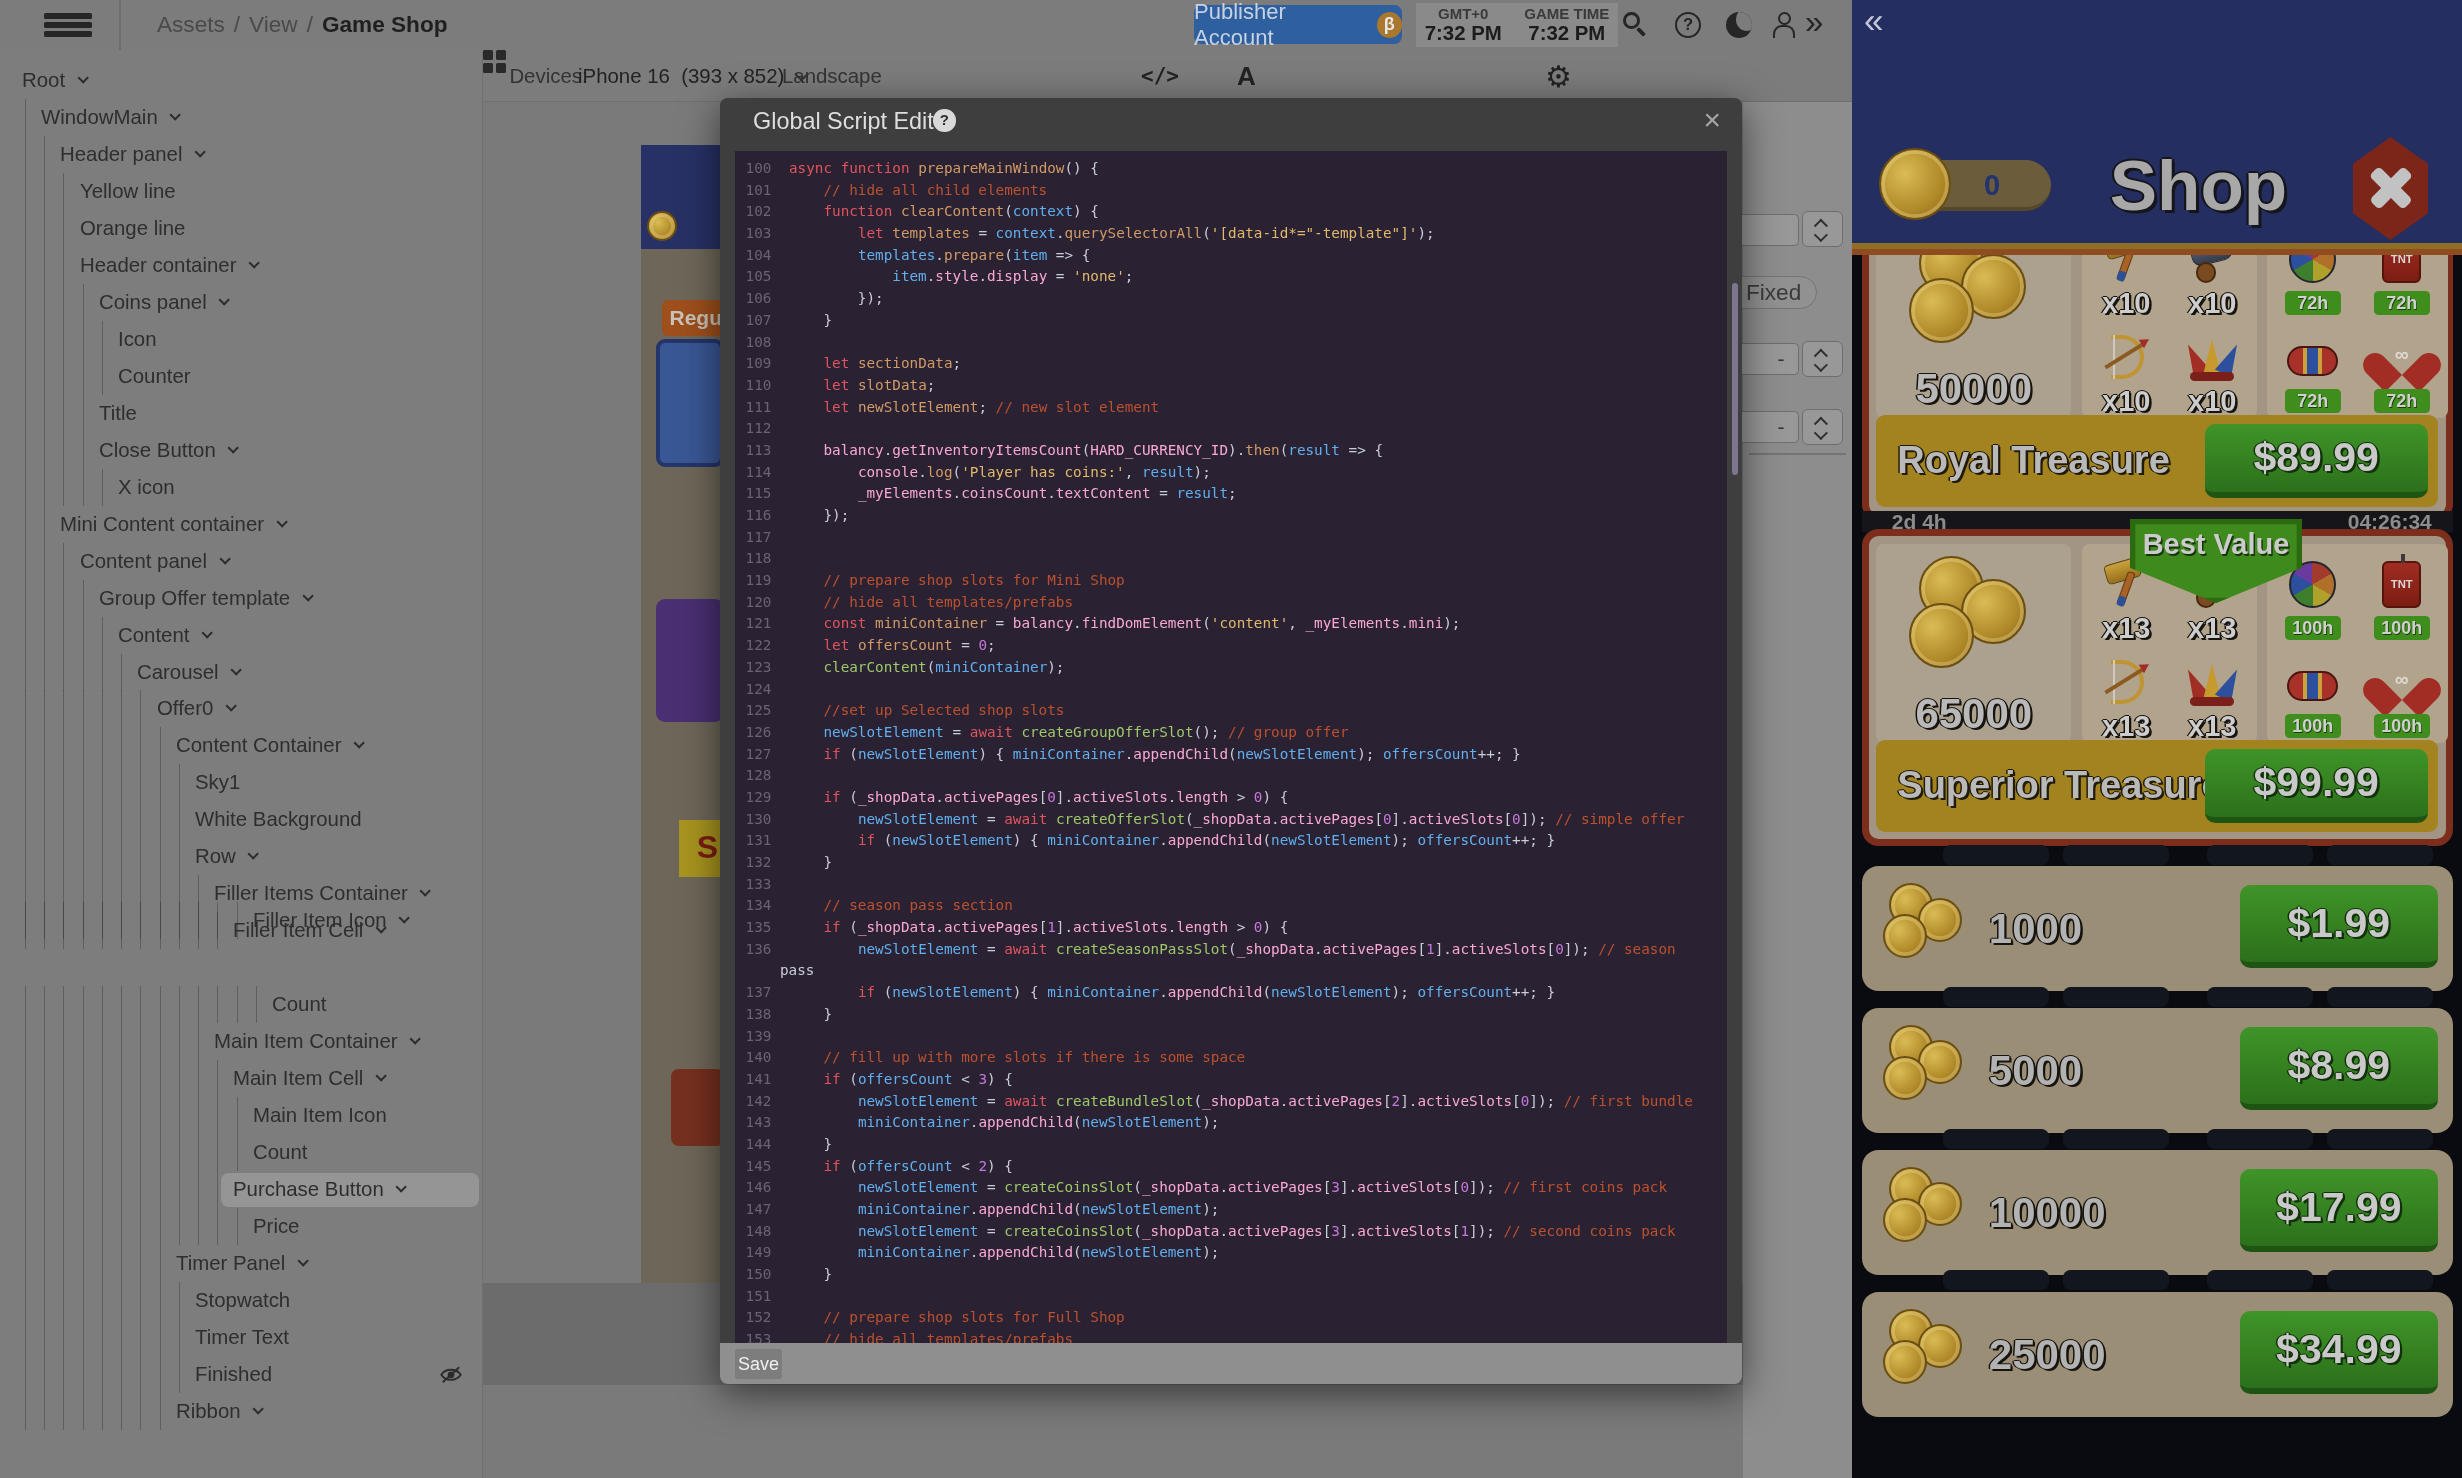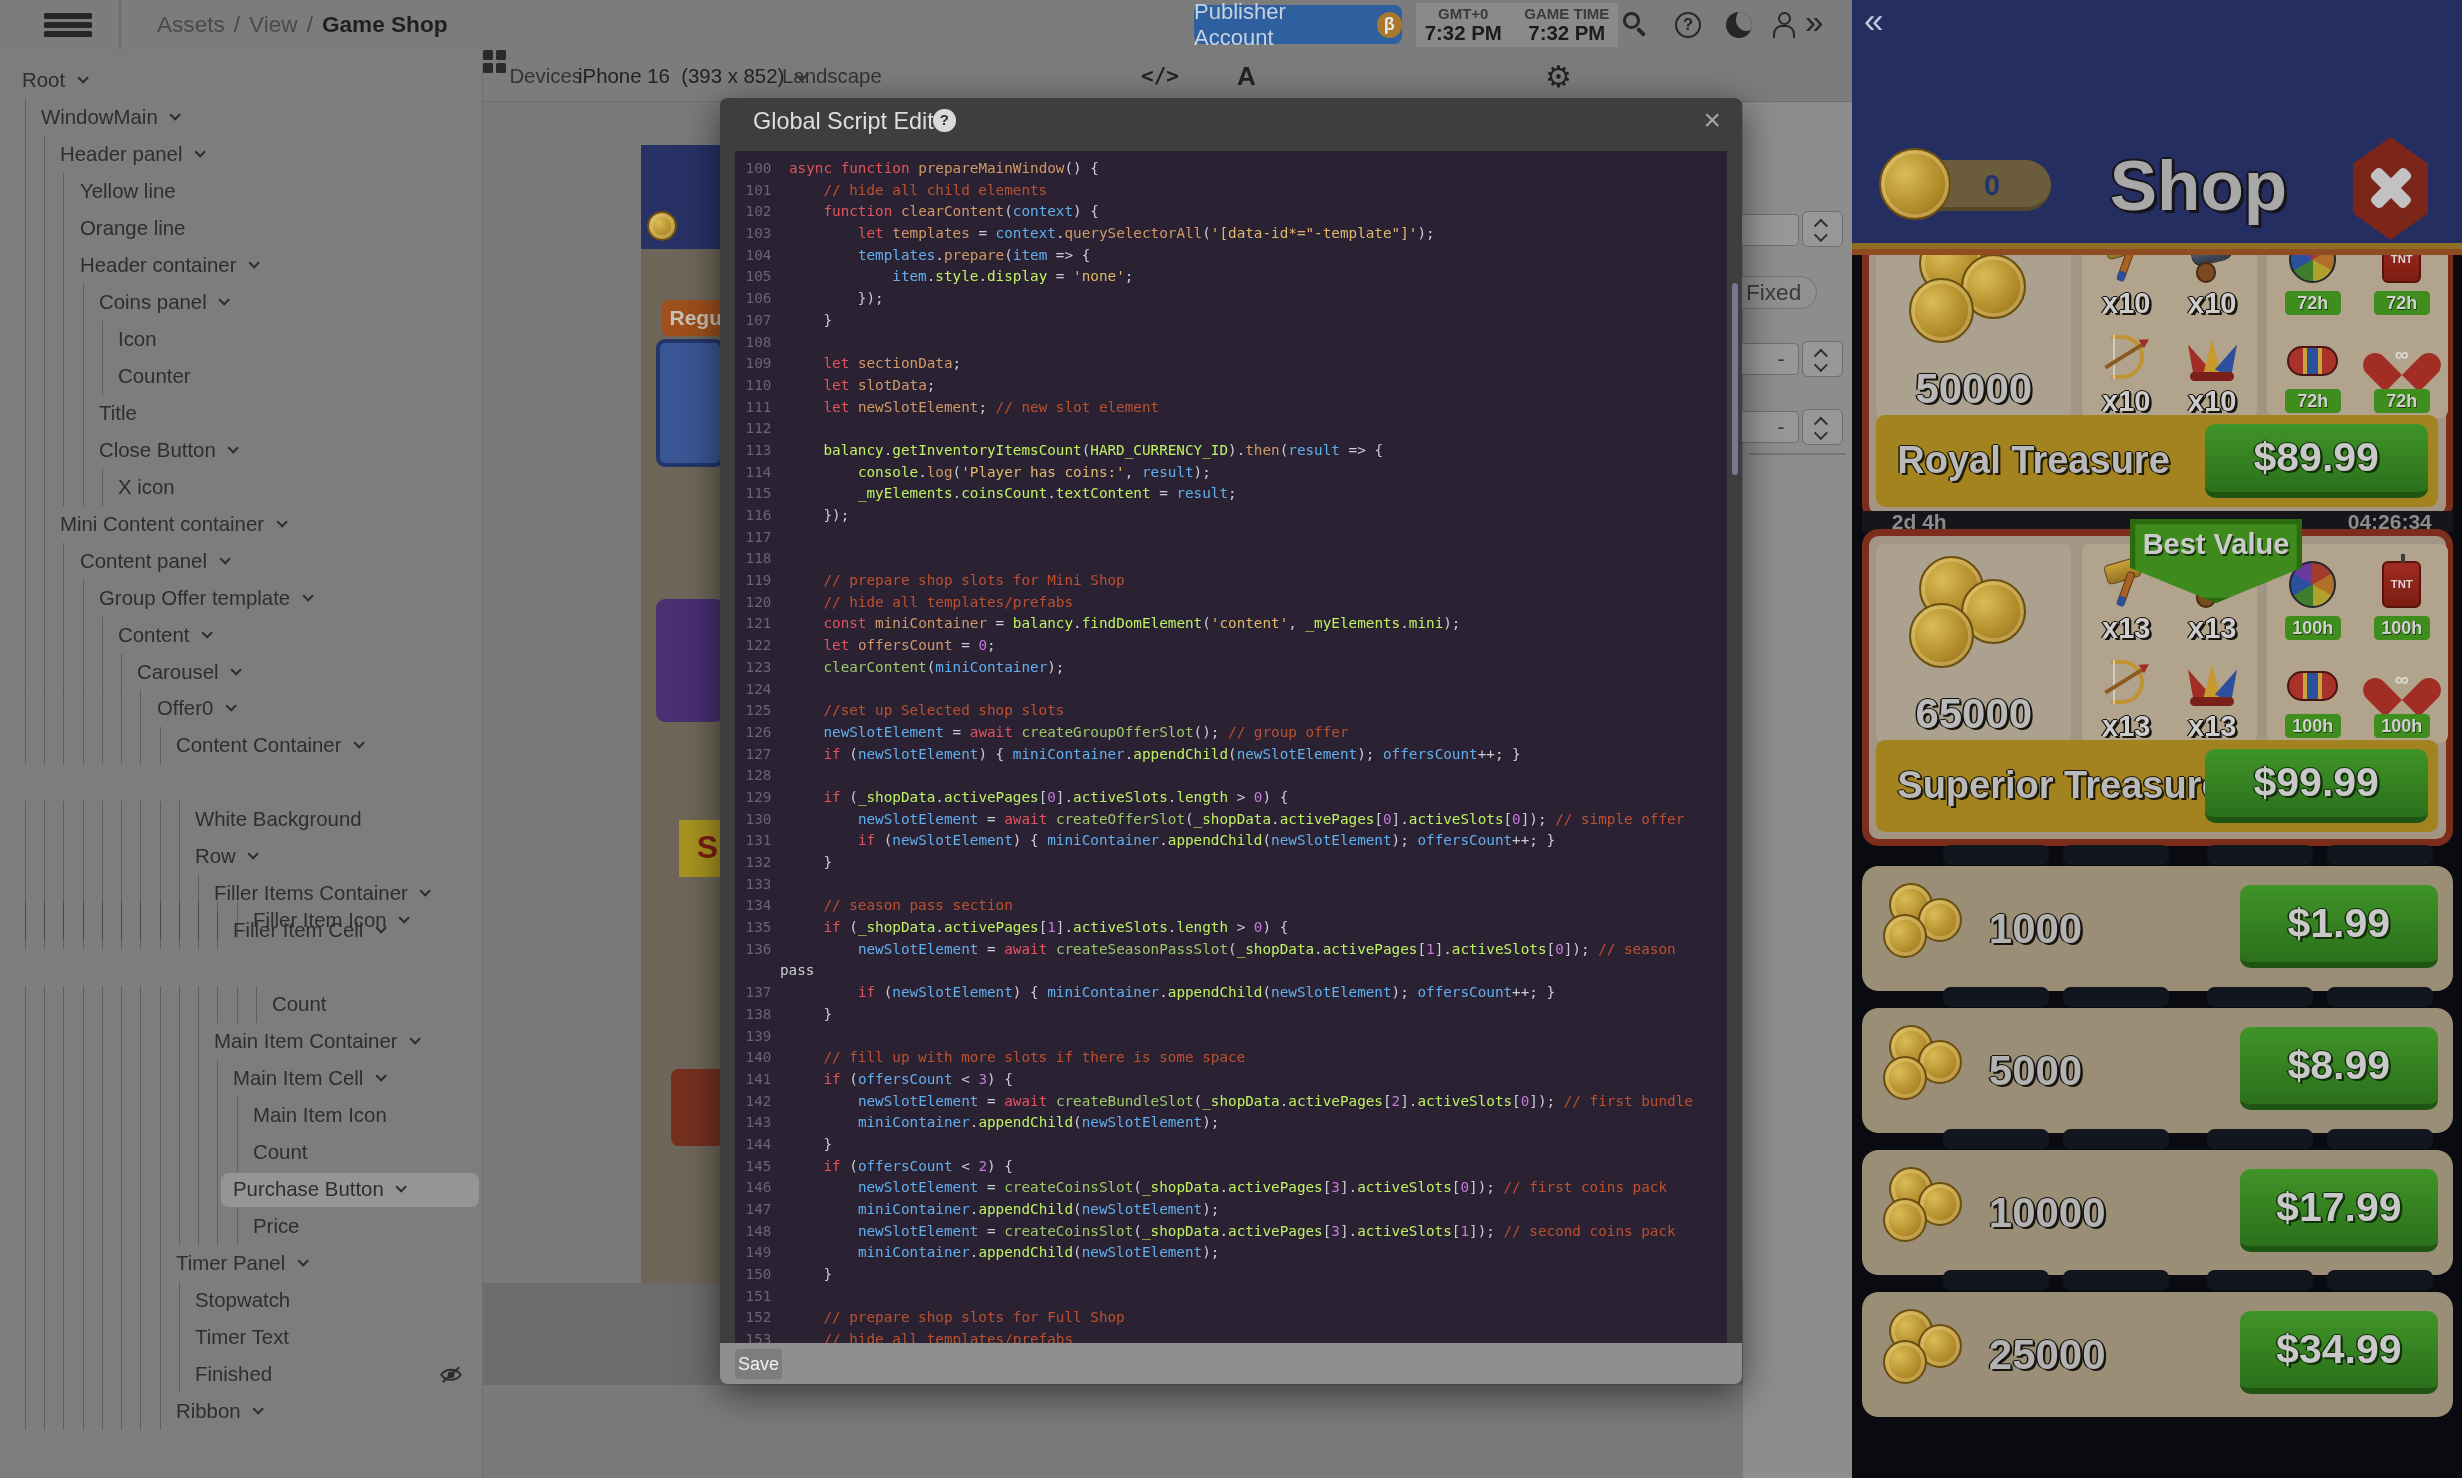--- a/index.html
+++ b/index.html
@@ -104,21 +104,21 @@
   #modal-title { position:absolute; left:33px; top:9.8px; font-size:23.4px; color:#dedede; }
   #modal-help { position:absolute; left:213px; top:11.3px; width:22.6px; height:22.6px; background:#d9d9d9; color:#2e2e2e; border-radius:50%; font-weight:bold; font-size:15px; text-align:center; line-height:22.6px; }
   #modal-close { position:absolute; right:21px; top:4.5px; font-size:30px; color:#a6a6a6; cursor:pointer; }
   #code-area { position:absolute; left:15px; top:53px; width:992px; height:1192px; background:#2a2232; overflow:hidden;
     font-family:"DejaVu Sans Mono",monospace; font-size:14.3px; padding-top:9px; }
   .crow { display:flex; height:21.7px; white-space:pre; }
   .crow .ln { width:54px; padding-left:10.6px; color:#6b6375; flex:none; }
   .crow .ct { color:#c9cdd6; }
   .crow.cont { padding-left:45px; }
   .tk-k{color:#e0545e} .tk-s{color:#e2b96c} .tk-c{color:#bd512f} .tk-n{color:#c678dd}
-  .tk-f{color:#9dc96a} .tk-p{color:#bef264} .tk-o{color:#d19a66} .tk-d{color:#d19a66} .tk-b{color:#61afef}
+  .tk-f{color:#9dc96a} .tk-p{color:#f9a8d4} .tk-o{color:#d19a66} .tk-d{color:#d19a66} .tk-b{color:#61afef}
   #code-scrollbar { position:absolute; right:3.8px; top:185px; width:6px; height:192px; background:#7d7590; border-radius:3px; }
   #modal-footer { position:absolute; left:0; bottom:0; width:100%; height:41px; background:#8f8f8f; border-radius:0 0 7.5px 7.5px; }
   #save-btn { position:absolute; left:15px; top:6px; width:47px; height:30px; background:#7d7d7d; border-radius:3px;
     color:#f0f0f0; font-size:18px; text-align:center; line-height:30px; cursor:pointer; }
 
   
   #preview { position:absolute; left:1852px; top:0; width:610px; height:1479px; background:#0a0b10; overflow:hidden; }
   #shop-header { position:absolute; left:0; top:0; width:610px; height:243px; background:#252e60; }
   #collapse-icon { position:absolute; left:12px; top:0px; font-size:35px; color:#c3c7d6; cursor:pointer; }
   #coin-capsule { position:absolute; left:48px; top:160px; width:151px; height:51px; background:#6b5d3c; border-radius:26px; border-bottom:4.5px solid #55492c; }
@@ -457,20 +457,34 @@
       <i class="guide" style="left: 44px;"></i>
       <i class="guide" style="left: 63px;"></i>
       <i class="guide" style="left: 83px;"></i>
       <i class="guide" style="left: 102px;"></i>
       <i class="guide" style="left: 121px;"></i>
       <i class="guide" style="left: 140px;"></i>
       <i class="guide" style="left: 160px;"></i>
       <span class="lbl-wrap" style="left: 176px;">
         <span>Content Container</span>
         <span class="chev"></span>
+      </span>
+    </div>
+    <div class="trow" style="top: 714px;">
+      <i class="guide" style="left: 25px;"></i>
+      <i class="guide" style="left: 44px;"></i>
+      <i class="guide" style="left: 63px;"></i>
+      <i class="guide" style="left: 83px;"></i>
+      <i class="guide" style="left: 102px;"></i>
+      <i class="guide" style="left: 121px;"></i>
+      <i class="guide" style="left: 140px;"></i>
+      <i class="guide" style="left: 160px;"></i>
+      <i class="guide" style="left: 179px;"></i>
+      <span class="lbl-wrap" style="left: 195px;">
+        <span>Sky1</span>
       </span>
     </div>
     <div class="trow" style="top: 751px;">
       <i class="guide" style="left: 25px;"></i>
       <i class="guide" style="left: 44px;"></i>
       <i class="guide" style="left: 63px;"></i>
       <i class="guide" style="left: 83px;"></i>
       <i class="guide" style="left: 102px;"></i>
       <i class="guide" style="left: 121px;"></i>
       <i class="guide" style="left: 140px;"></i>

